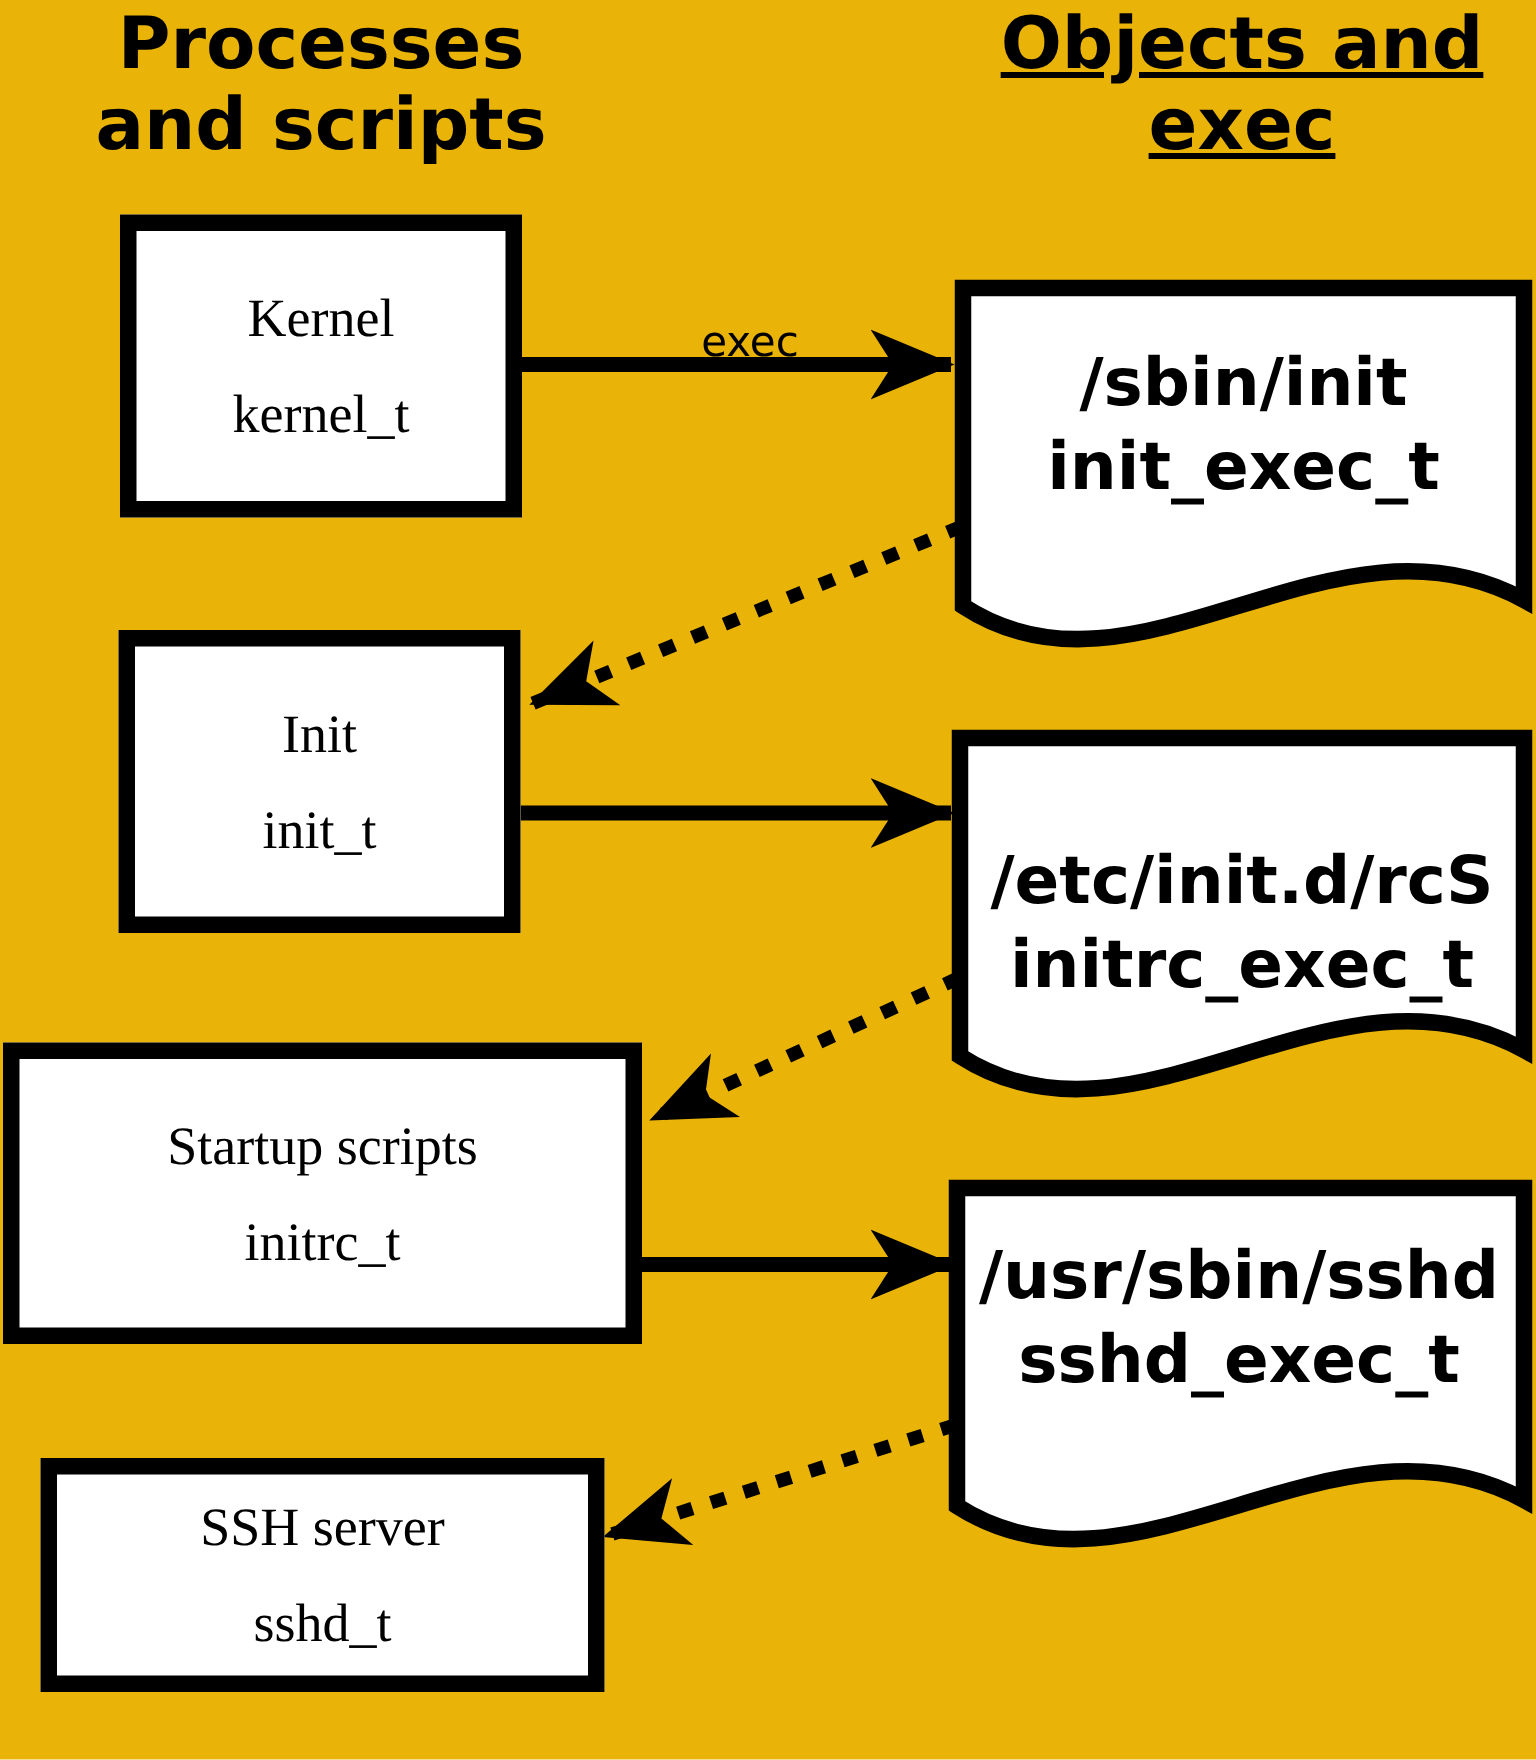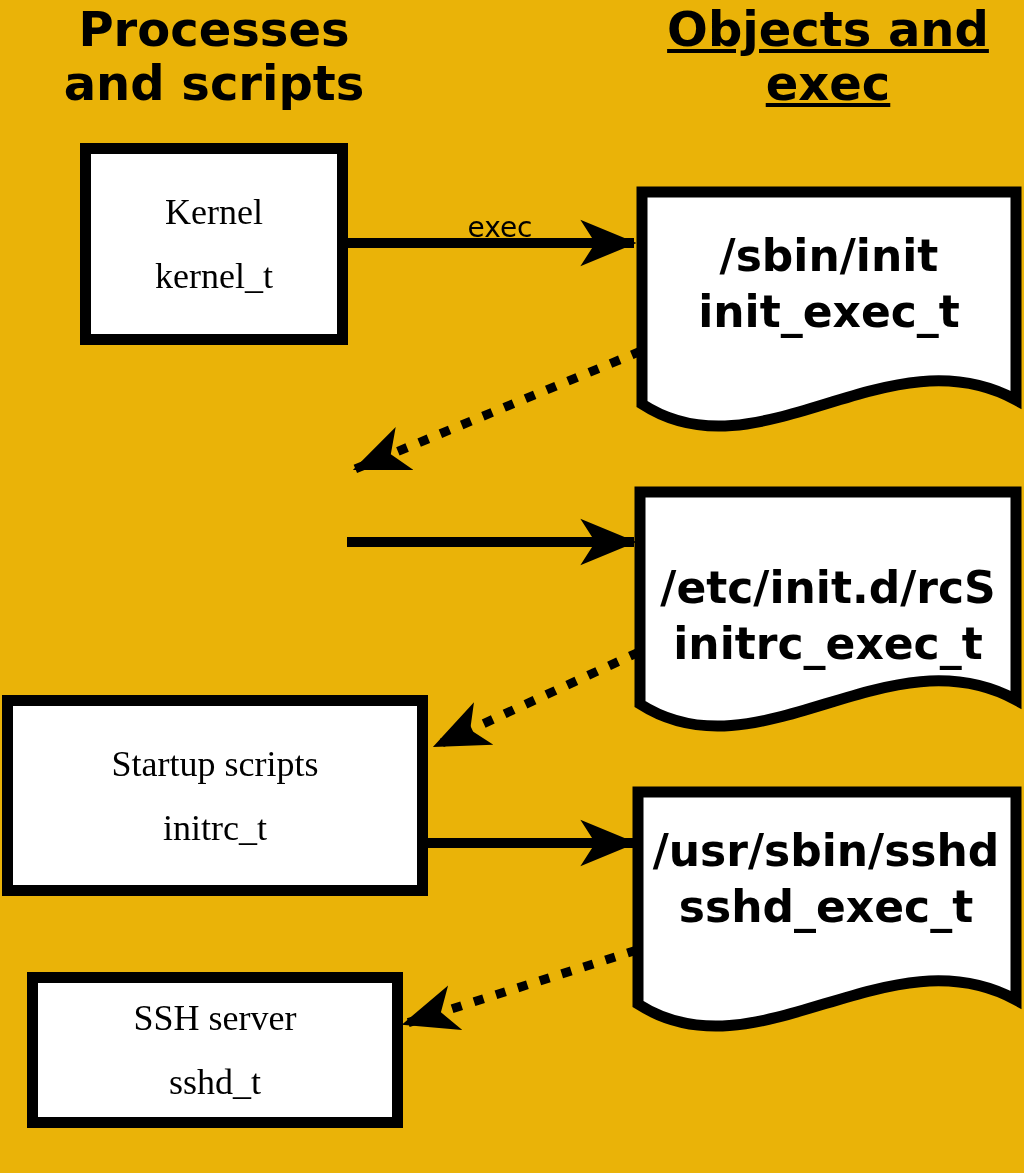--- a/index.html
+++ b/index.html
@@ -107,20 +107,24 @@
   </div>
   <div id="header-right" class="col-header">
     <span>Objects and</span>
     <span>exec</span>
   </div>
 
   <div id="box-kernel" class="process-box">
     <span>Kernel</span>
     <span>kernel_t</span>
   </div>
+  <div id="box-init" class="process-box">
+    <span>Init</span>
+    <span>init_t</span>
+  </div>
   <div id="box-startup" class="process-box">
     <span>Startup scripts</span>
     <span>initrc_t</span>
   </div>
   <div id="box-ssh" class="process-box">
     <span>SSH server</span>
     <span>sshd_t</span>
   </div>
 
   <div id="label-doc1" class="doc-label">

